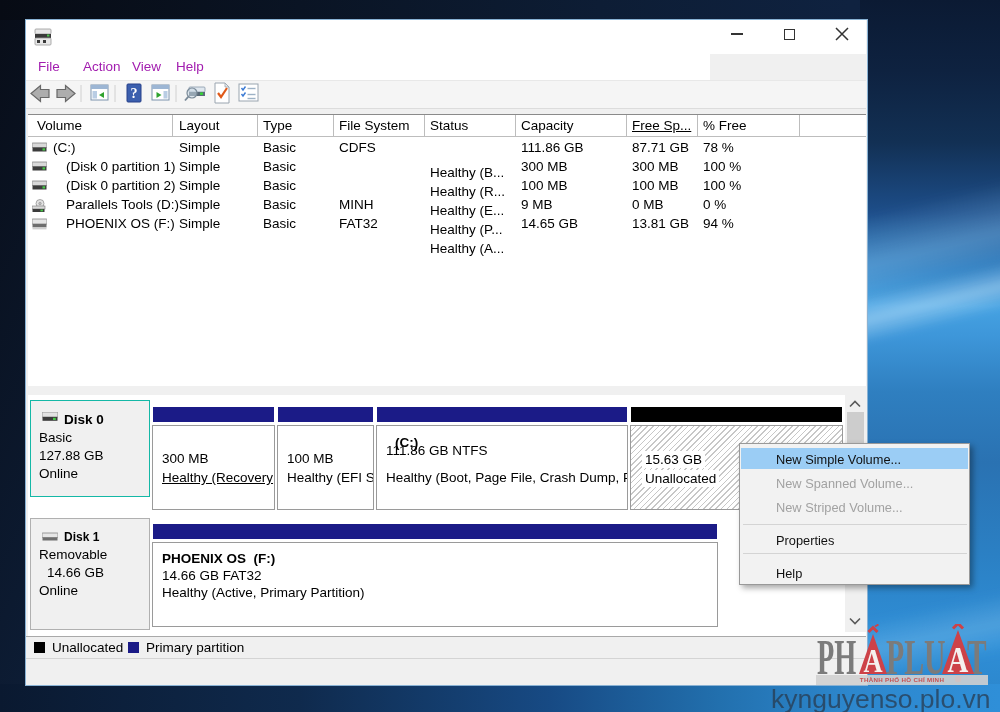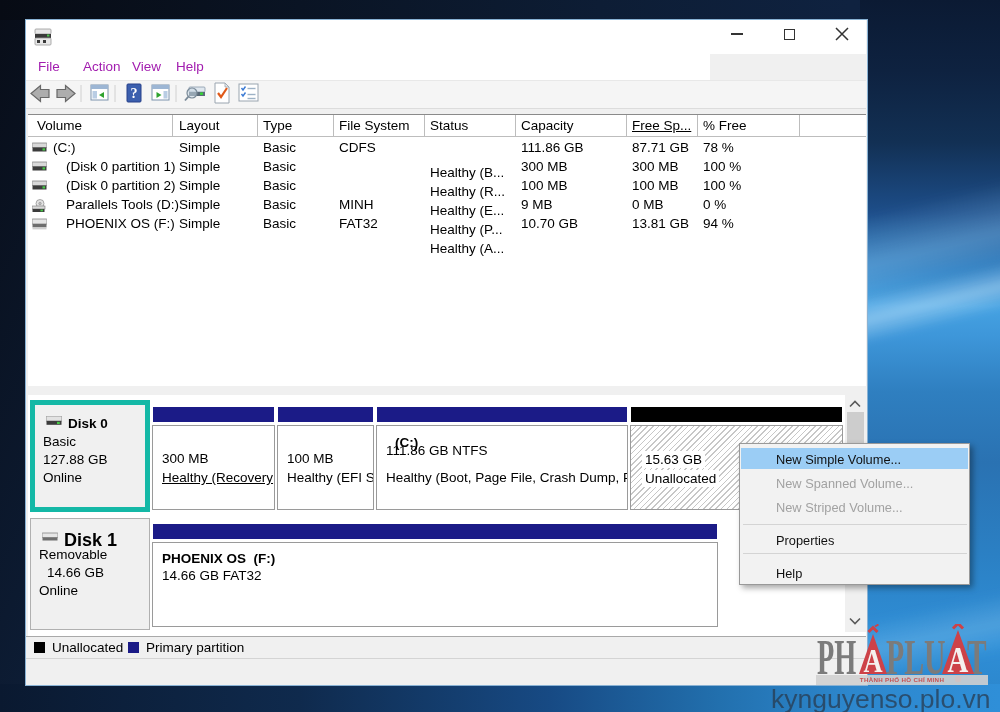--- a/index.html
+++ b/index.html
@@ -193,29 +193,29 @@
         <span class="ic"><svg width="15" height="13" viewBox="0 0 15 13">
             <rect x="0" y="1" width="15" height="5" rx="0.5" fill="#e6e6e6" stroke="#777" stroke-width="0.7"></rect>
             <rect x="0.5" y="6" width="14" height="3.4" fill="#6e6e6e"></rect>
             <rect x="0.5" y="9.4" width="14" height="2" fill="#cfcfcf"></rect>
           </svg></span>
         <span class="c0">PHOENIX OS (F:)</span>
         <span class="c1">Simple</span>
         <span class="c2">Basic</span>
         <span class="c3">FAT32</span>
         <span class="c4">Healthy (A...</span>
-        <span class="c5">10.70 GB</span>
+        <span class="c5">14.65 GB</span>
         <span class="c6">13.81 GB</span>
         <span class="c7">94 %</span>
       </div>
   </div>
 
   <div class="abs" id="lowerpane" style="left:28px;top:395px;width:838px;height:241px;background:#ffffff;font-size:13.5px;color:#000;">
 
-    <div class="abs" style="left:2px;top:5px;width:120px;height:112px;background:#f0f0f0;border:5px solid #14b8a6;box-sizing:border-box;">
+    <div class="abs" style="left:2px;top:5px;width:120px;height:97px;background:#f0f0f0;border:1px solid #14b8a6;box-sizing:border-box;">
       <span class="abs" style="left:11px;top:10px;"><svg width="16" height="11" viewBox="0 0 16 11">
             <rect x="0" y="0" width="16" height="5" rx="0.5" fill="#e2e2e2" stroke="#777" stroke-width="0.7"></rect>
             <rect x="0.5" y="5" width="15" height="3.8" fill="#3c3c3c"></rect>
             <rect x="11" y="5.8" width="2.8" height="2.2" fill="#45c945"></rect>
           </svg></span>
       <span class="abs" style="left:33px;top:11px;font-weight:bold;font-size:13.5px;">Disk 0</span>
       <span class="abs" style="left:8px;top:29px;">Basic</span>
       <span class="abs" style="left:8px;top:47px;">127.88 GB</span>
       <span class="abs" style="left:8px;top:65px;">Online</span>
     </div>
@@ -240,30 +240,31 @@
     <div class="abs" style="left:602px;top:30px;width:213px;height:85px;border:1px solid #9a9a9a;box-sizing:border-box;background:repeating-linear-gradient(135deg,#ffffff 0px,#ffffff 2.9px,#c7c7c7 2.9px,#c7c7c7 4.1px);">
       <span class="abs" style="left:11px;top:25px;background:#ffffff;padding:1px 3px;">15.63 GB</span>
       <span class="abs" style="left:11px;top:44px;background:#ffffff;padding:1px 3px;">Unallocated</span>
     </div>
 
     <div class="abs" style="left:2px;top:123px;width:120px;height:112px;background:#f0f0f0;border:1px solid #b0b0b0;box-sizing:border-box;">
       <span class="abs" style="left:11px;top:11px;"><svg width="16" height="10" viewBox="0 0 16 10">
             <rect x="0" y="1" width="16" height="4.5" rx="0.5" fill="#e6e6e6" stroke="#777" stroke-width="0.7"></rect>
             <rect x="0.5" y="5.5" width="15" height="3" fill="#6e6e6e"></rect>
           </svg></span>
-      <span class="abs" style="left:33px;top:11px;font-weight:bold;font-size:18px;">Disk 1</span>
+      <span class="abs" style="left:33px;top:11px;font-weight:bold;font-size:12px;">Disk 1</span>
       <span class="abs" style="left:8px;top:28px;">Removable</span>
       <span class="abs" style="left:8px;top:46px;margin-left:8px;">14.66 GB</span>
       <span class="abs" style="left:8px;top:64px;">Online</span>
     </div>
 
     <div class="abs" style="left:124px;top:128px;width:566px;height:17px;background:#1b1b87;border:1px solid #fff;box-sizing:border-box;"></div>
     <div class="abs" style="left:124px;top:147px;width:566px;height:85px;background:#fff;border:1px solid #9a9a9a;box-sizing:border-box;">
       <span class="abs" style="left:9px;top:8px;font-weight:bold;">PHOENIX OS&nbsp; (F:)</span>
       <span class="abs" style="left:9px;top:25px;">14.66 GB FAT32</span>
+      <span class="abs" style="left:9px;top:42px;">Healthy (Active, Primary Partition)</span>
     </div>
 
     <div class="abs" style="left:817px;top:0;width:21px;height:237px;background:#f0f0f0;">
       <svg class="abs" style="left:4px;top:5px;" width="12" height="8" viewBox="0 0 12 8">
           <path d="M1 6.5 L6 1.5 L11 6.5" fill="none" stroke="#5a5a5a" stroke-width="1.6"></path>
         </svg>
       <div class="abs" style="left:2px;top:17px;width:17px;height:44px;background:#cdcdcd;"></div>
       <svg class="abs" style="left:4px;top:222px;" width="12" height="8" viewBox="0 0 12 8">
           <path d="M1 1.5 L6 6.5 L11 1.5" fill="none" stroke="#5a5a5a" stroke-width="1.6"></path>
         </svg>

